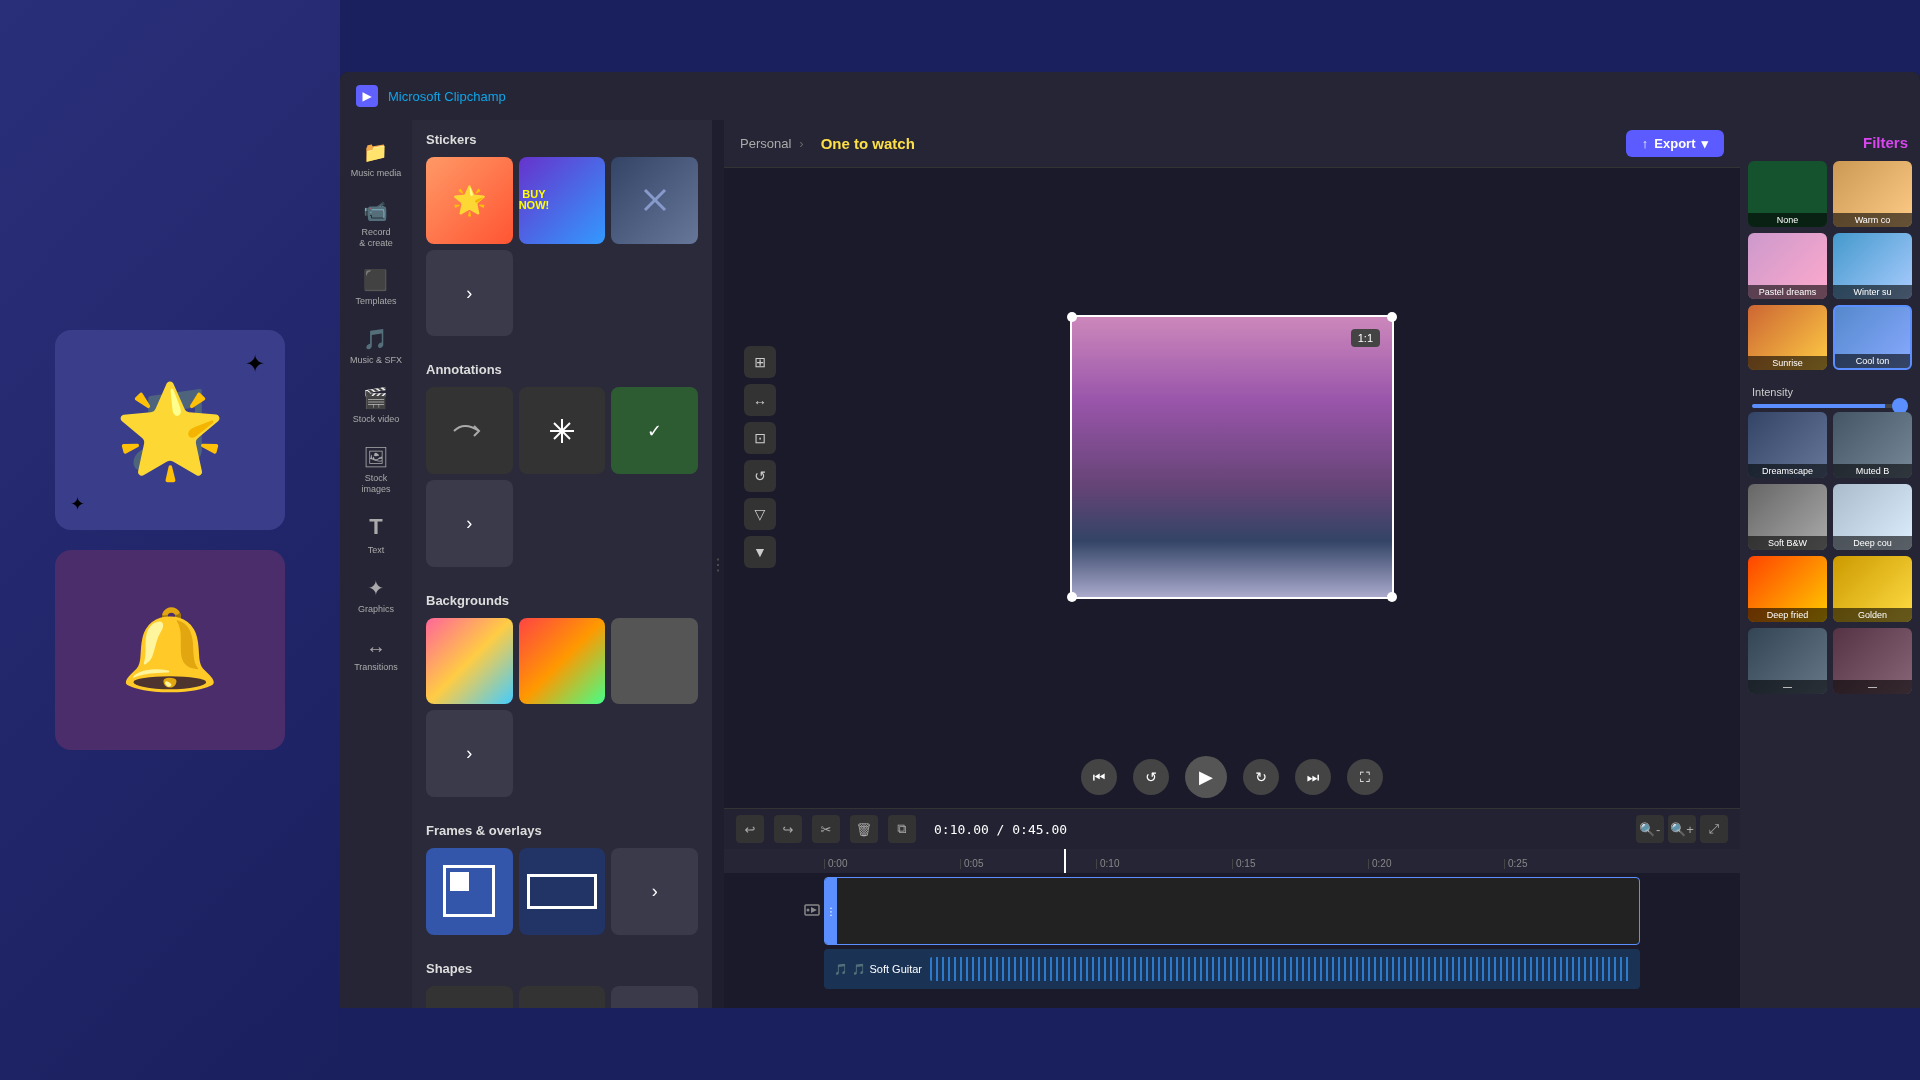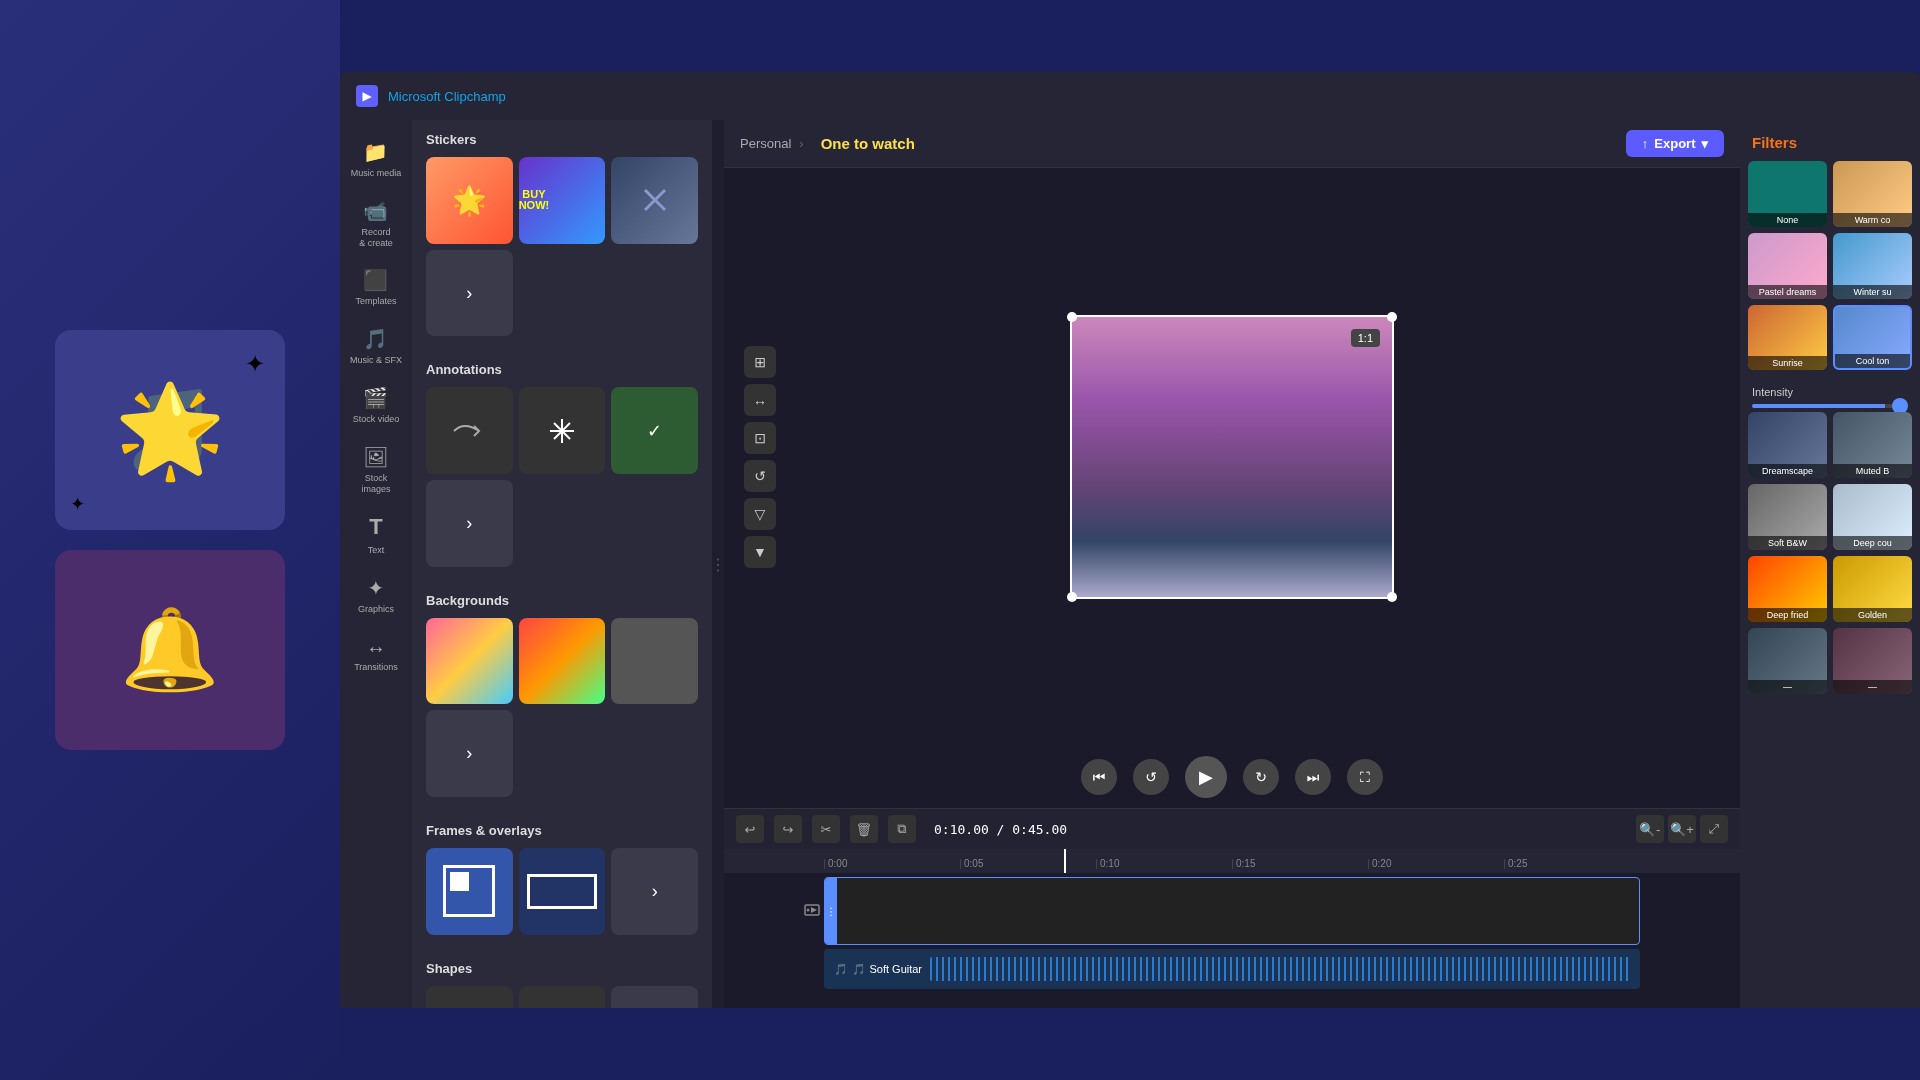--- a/index.html
+++ b/index.html
@@ -428,24 +428,25 @@
       width: 180px;
       background: #252535;
       display: flex;
       flex-direction: column;
       overflow-y: auto;
       flex-shrink: 0;
     }
     .filters-panel::-webkit-scrollbar { width: 4px; }
     .filters-panel::-webkit-scrollbar-thumb { background: #555; border-radius: 2px; }
     .filters-title {
-      color: #f97316;
+      color: #d946ef;
       font-size: 15px;
       font-weight: 600;
       padding: 14px 12px 10px;
+      text-align: right;
     }
     .filters-grid {
       display: grid;
       grid-template-columns: repeat(2, 1fr);
       gap: 6px;
       padding: 0 8px 8px;
     }
     .filter-thumb {
       width: 100%;
       aspect-ratio: 1.2;
@@ -459,21 +460,21 @@
     }
     .filter-label {
       position: absolute;
       bottom: 0; left: 0; right: 0;
       background: rgba(0,0,0,0.6);
       color: white;
       font-size: 9px;
       padding: 2px 4px;
       text-align: center;
     }
-    .filter-none { background: #0f766e; }
+    .filter-none { background: #14532d; }
     .filter-warm { background: linear-gradient(135deg, #cc9955, #ffcc88); }
     .filter-pastel { background: linear-gradient(135deg, #cc99cc, #ffaacc); }
     .filter-winter { background: linear-gradient(135deg, #4499cc, #aaccff); }
     .filter-sunrise { background: linear-gradient(135deg, #cc6633, #ffcc44); }
     .filter-coolton { background: linear-gradient(135deg, #5588cc, #88aaff); border: 2px solid #5b8fff; }
     .intensity-row {
       padding: 8px 12px 4px;
       color: #ccc; font-size: 11px;
     }
     .intensity-slider {

